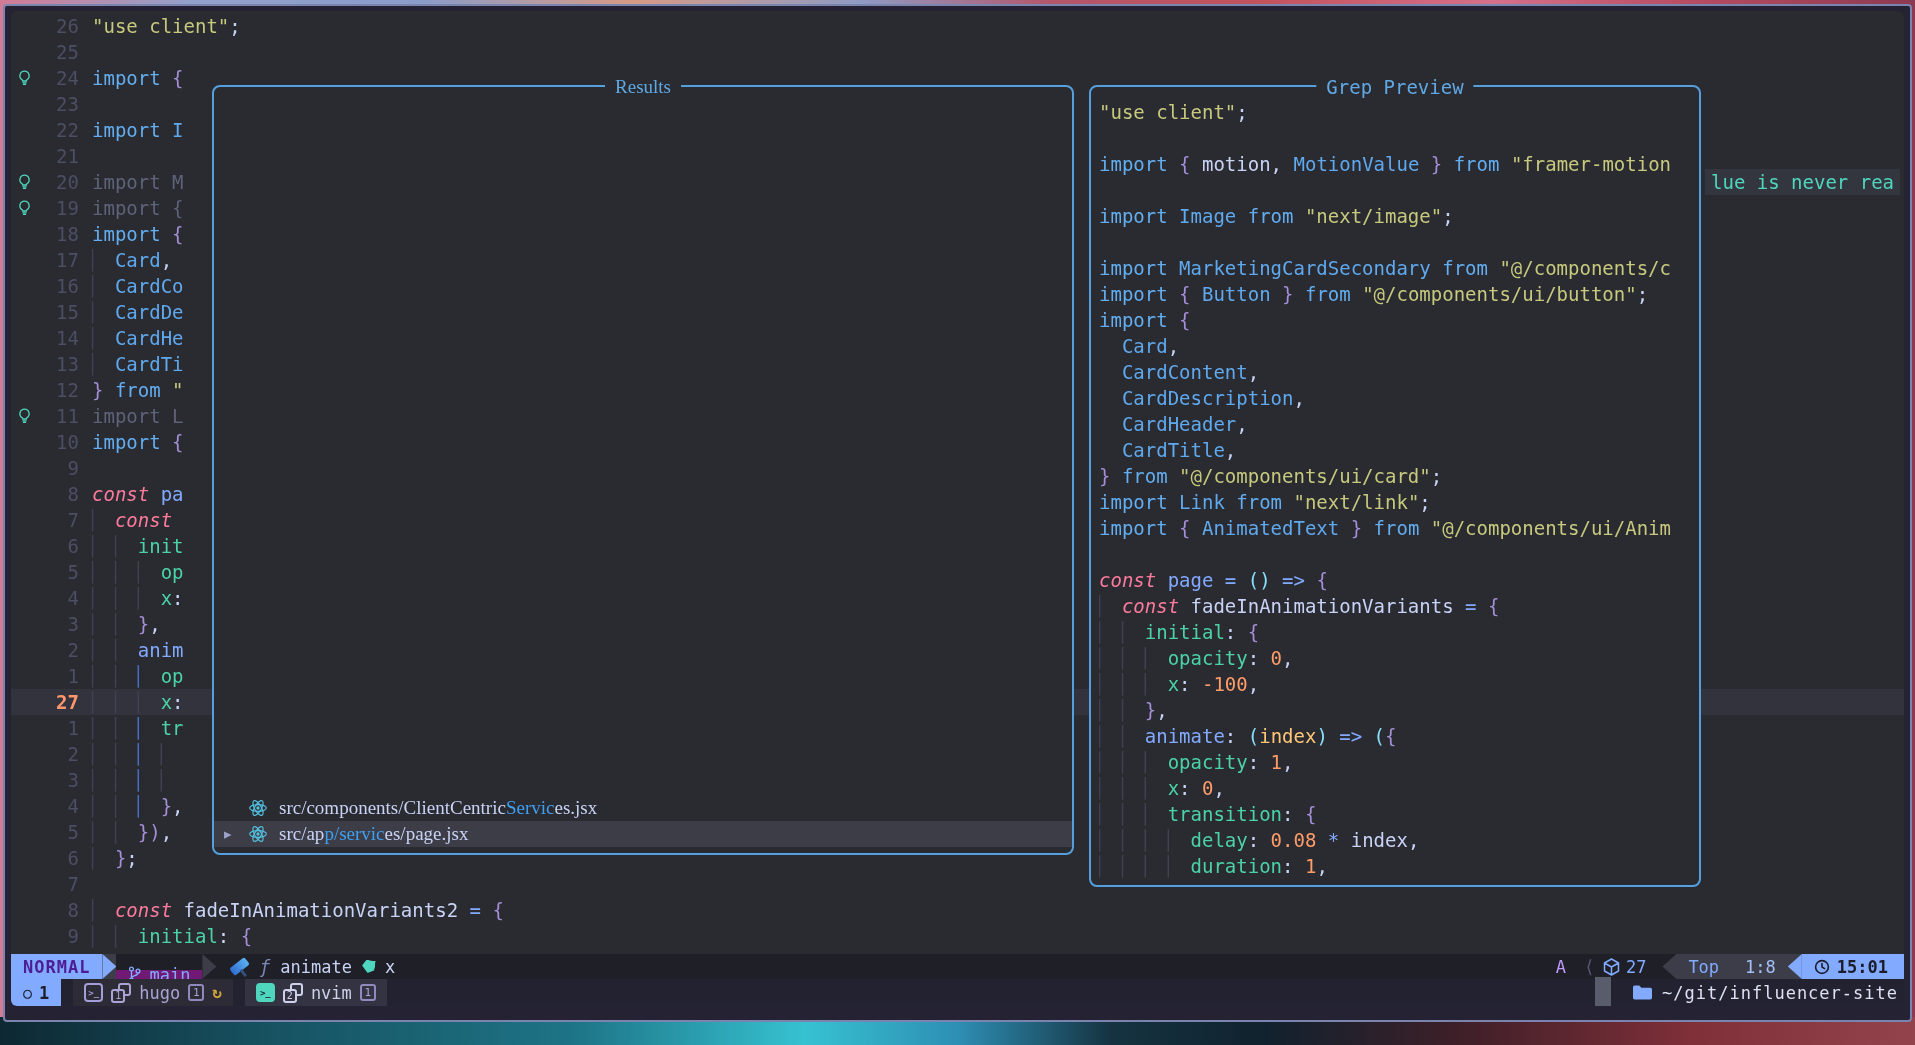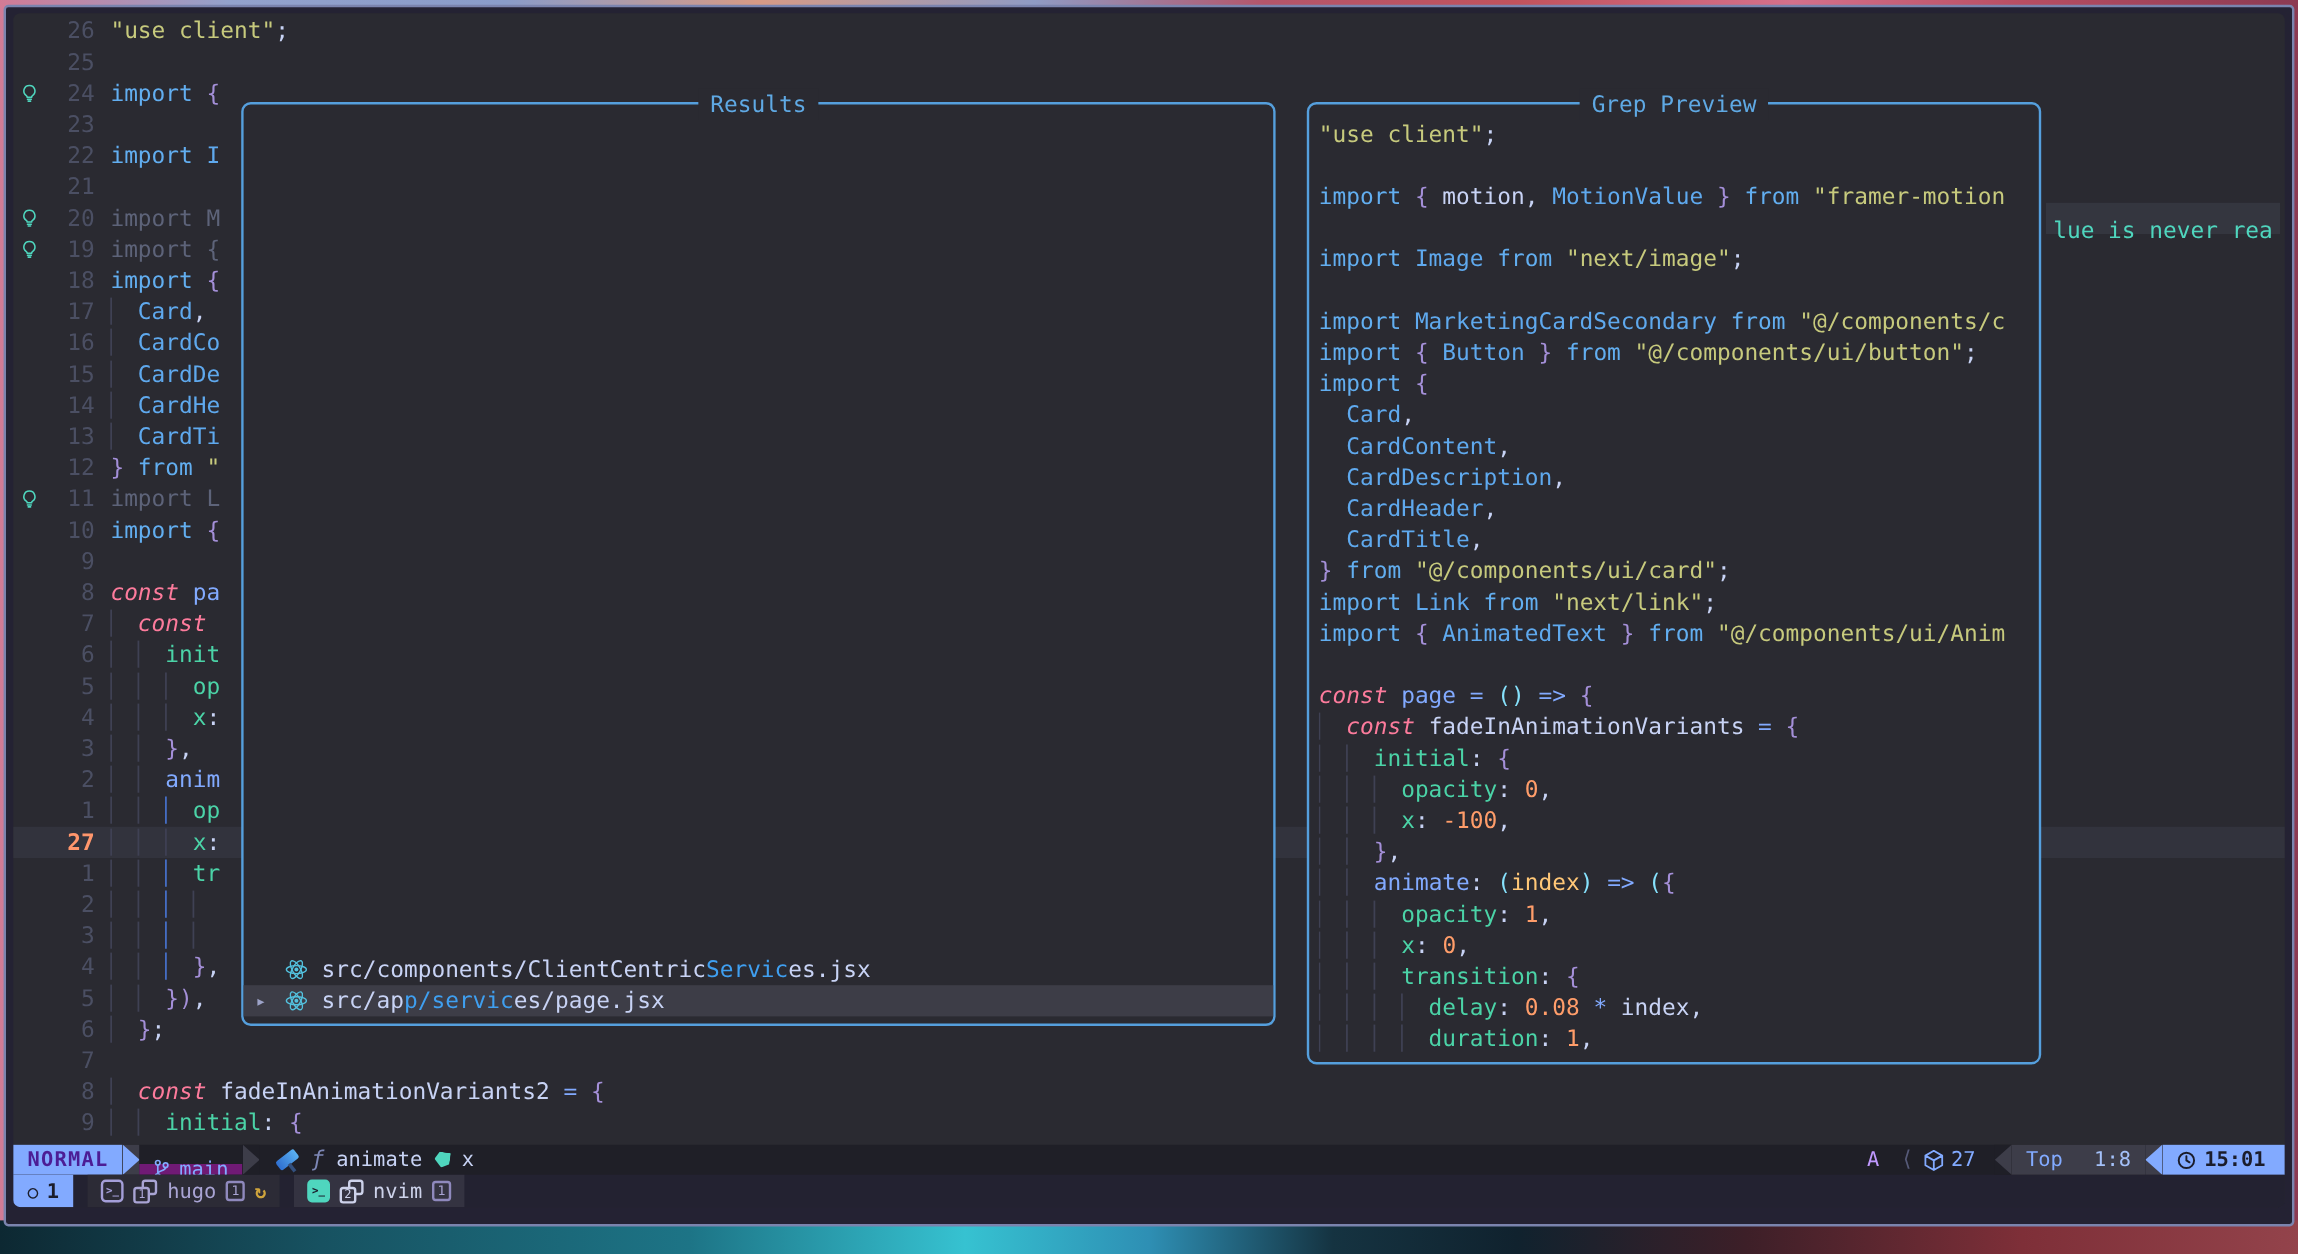--- a/index.html
+++ b/index.html
@@ -41,27 +41,27 @@
   .tk-y  { color:#ffc777; }
   .tk-o  { color:#82aaff; }
   .tk-cy { color:#86e1fc; }
   .tk-c  { color:#5d6379; }
   .tk-gd { color:#3f4154; }
   .tk-gb { color:#4670c8; }
   .tk-m  { color:#3f9ff0; }
 
   
   #diag { position:absolute; left:1694px; top:158px; height:26px; line-height:26px;
-          background:#34363f; color:#4fd6be; font-size:19px; padding:10px 6px; white-space:pre; }
+          background:#34363f; color:#4fd6be; font-size:19px; padding:0 6px; white-space:pre; }
 
   
   .float { position:absolute; background:#2a2a31; border:2px solid #559fdd; border-radius:8px; }
   .float .title { position:absolute; top:-13px; left:50%; transform:translateX(-50%);
                   background:#2a2a31; padding:0 10px; color:#5fa9e4; font-size:19px; line-height:26px; white-space:nowrap; }
-  #results    { left:190px; top:74px;  width:862px; height:770px; }
+  #results    { left:201px; top:74px;  width:862px; height:770px;font-family:Liberation Serif, serif; }
   #preview    { left:1078px; top:74px; width:612px; height:802px; }
   #prompt-win { left:201px; top:832px; width:862px; height:48px; border-color:#ff966c; }
   #prompt-win .title { color:#ff966c; }
 
   
   #results-rows { position:absolute; left:0; right:0; bottom:6px; }
   .rrow { display:flex; align-items:center; height:26px; font-size:19px;
           white-space:pre; color:#c6cbe8; padding-left:34px; position:relative; }
   .rrow.sel { background:#3d3d47; }
   .rcaret { position:absolute; left:10px; color:#9da3c8; font-size:15px; }
@@ -288,17 +288,24 @@
             <div class="twin active">
               <span class="ticon">&gt;_</span>
               <span class="licon">
                 <span class="back"></span>
                 <span class="front">2</span>
               </span>
               <span>nvim</span>
               <span class="wbadge">1</span>
             </div>
           </div>
+        <div class="tpath">
+          <span class="chip"></span>
+          <svg width="21" height="17" viewBox="0 0 21 17">
+            <path d="M1 3.2 Q1 1.6 2.6 1.6 H7.2 L9.4 3.8 H18.4 Q20 3.8 20 5.4 V13.8 Q20 15.4 18.4 15.4 H2.6 Q1 15.4 1 13.8 Z" fill="#82aaff"></path>
+          </svg>
+          <span>~/git/influencer-site</span>
+        </div>
       </div>
 
     </div>
   </div>
 </div>
 
 </body></html>

